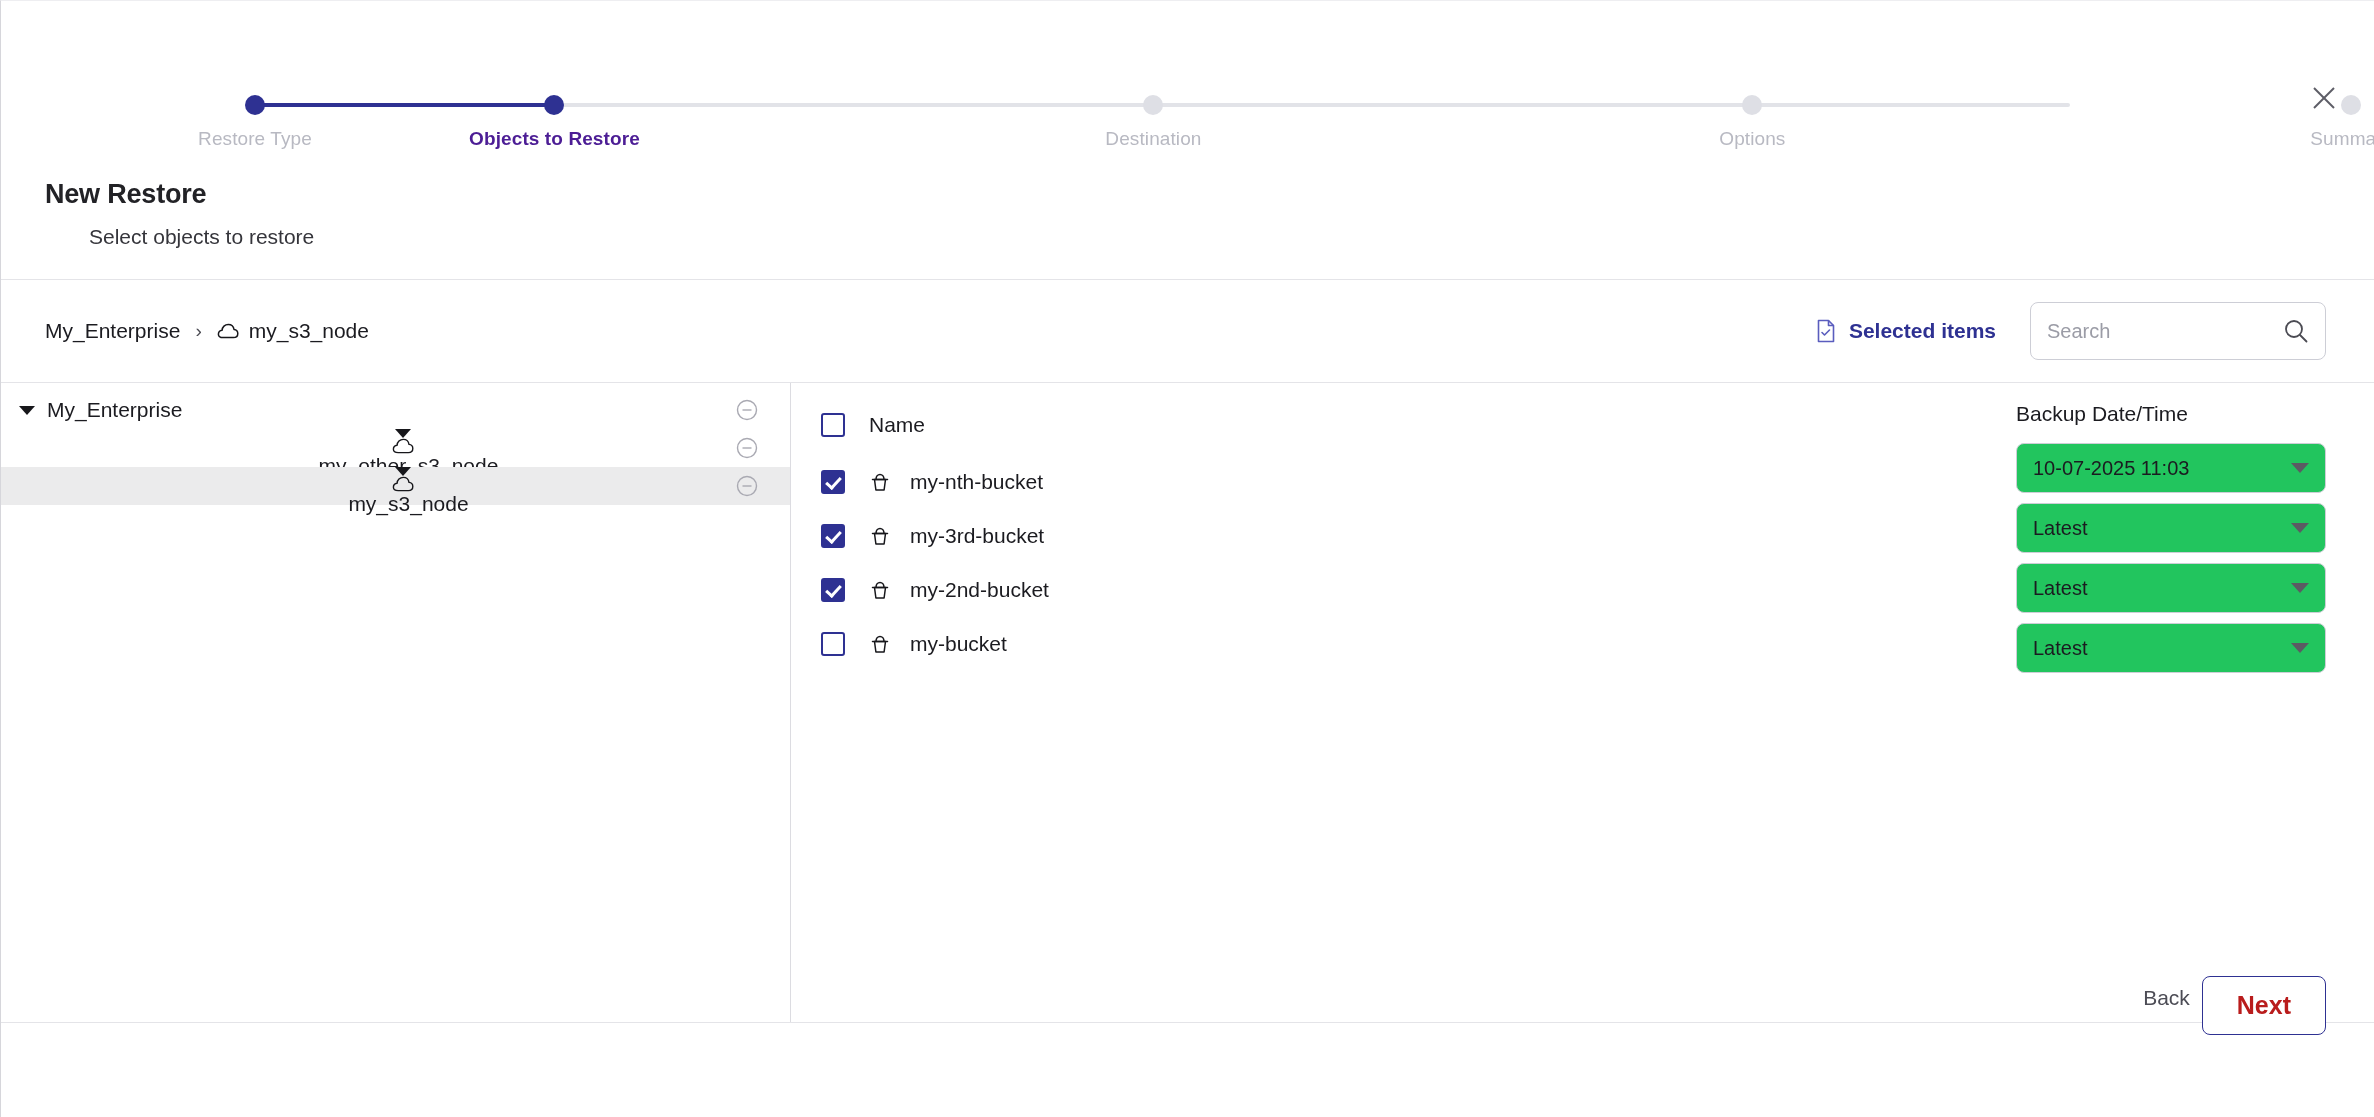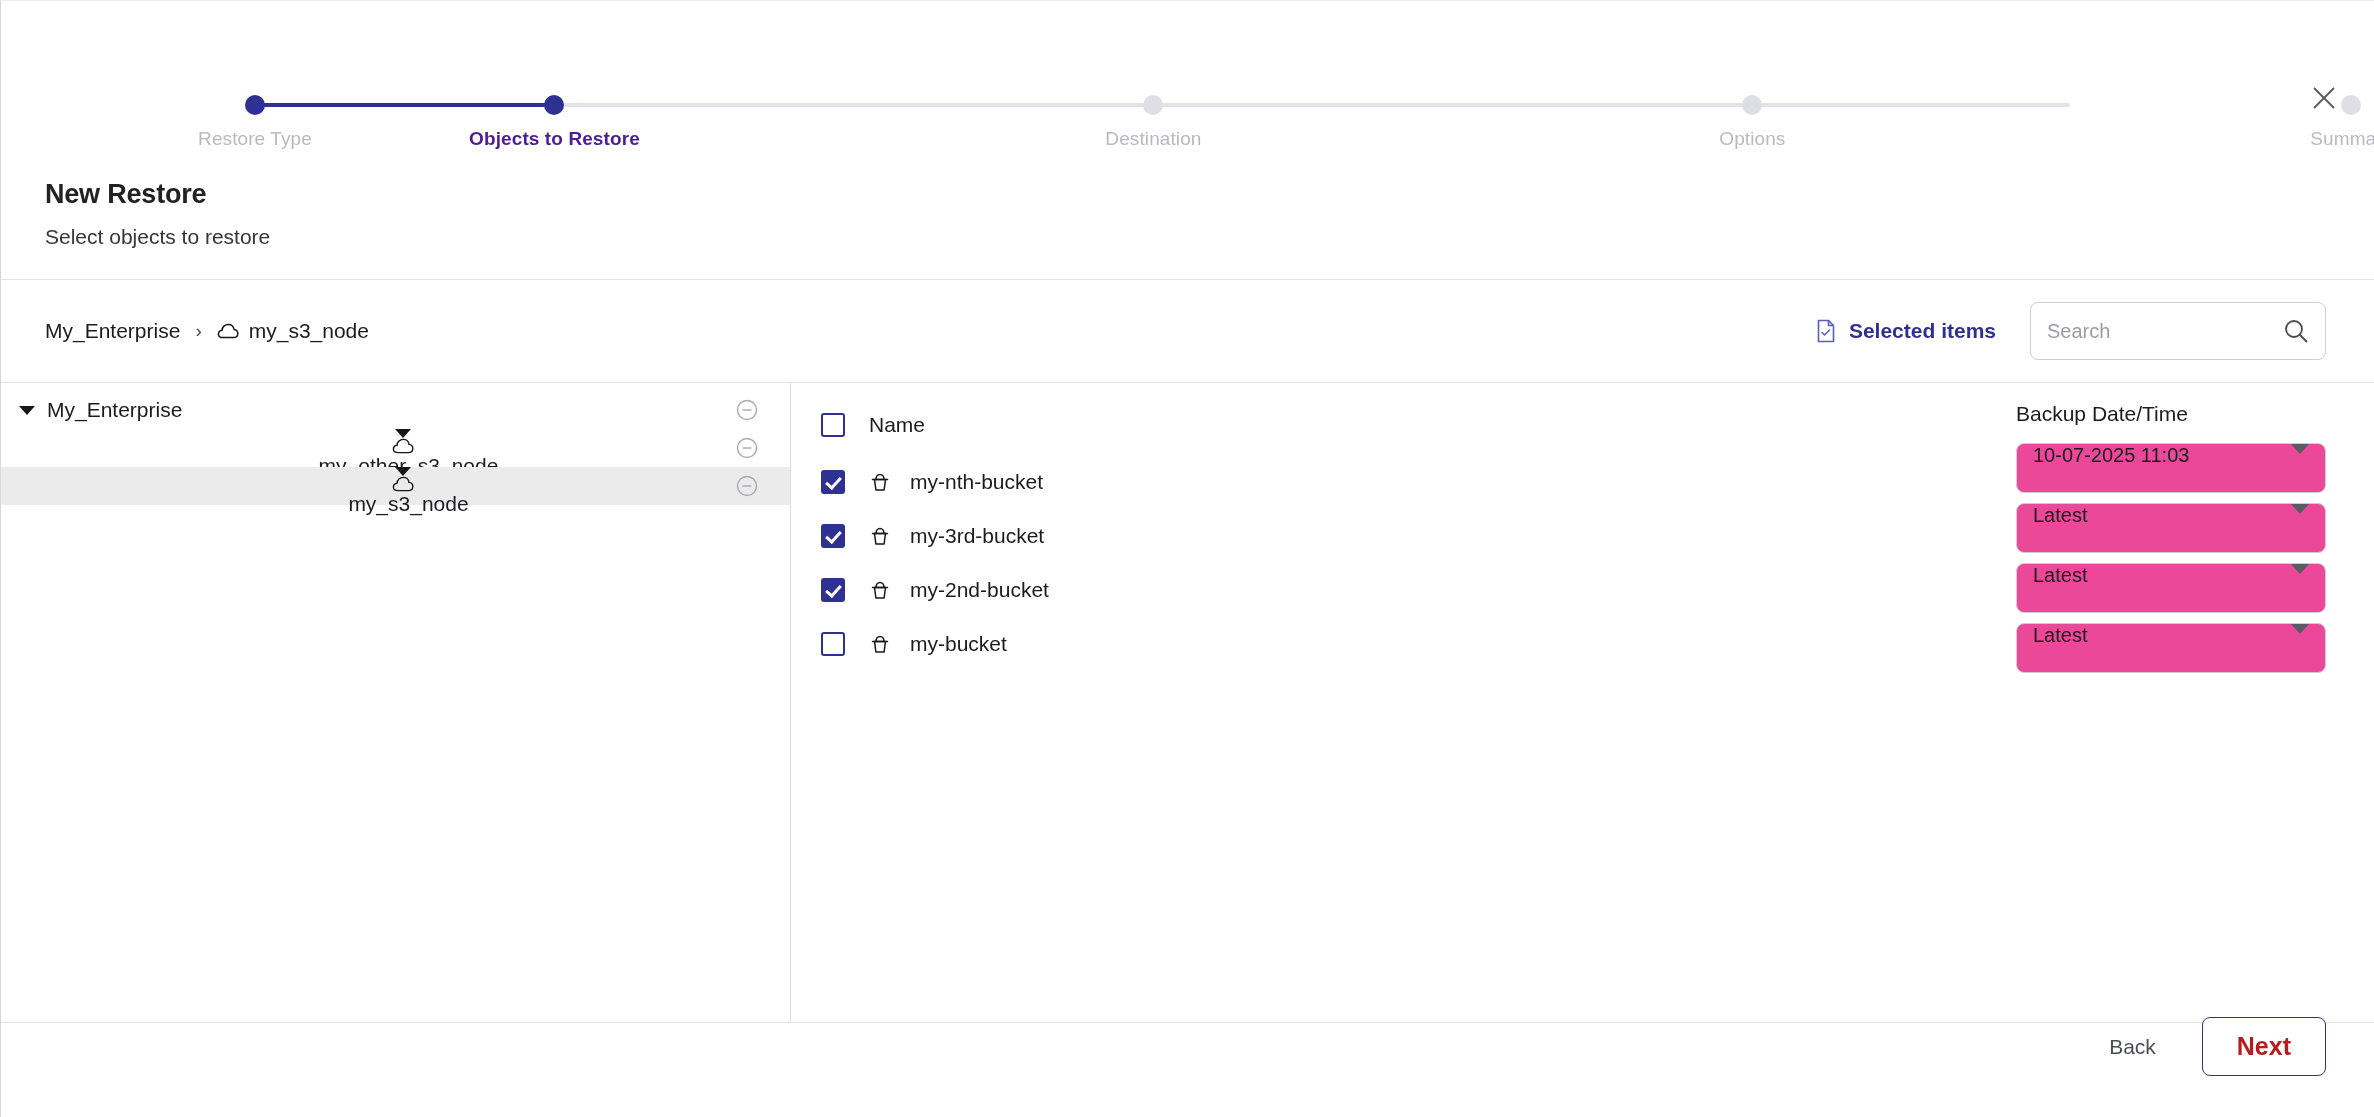--- a/index.html
+++ b/index.html
@@ -98,20 +98,21 @@
   .page-title {
     font-size: 27px;
     font-weight: bold;
     color: #222226;
     letter-spacing: -.2px;
   }
   .page-subtitle {
     margin-top: 15px;
     font-size: 21px;
     color: #35353b;
+    margin-left: 44px;
   }
   .header-divider {
     margin-top: 30px;
     height: 1px;
     background: #e4e4e8;
   }
 
   
   .toolbar {
     position: relative;
@@ -294,25 +295,25 @@
 
   
   .select {
     position: absolute;
     right: 48px;
     width: 310px;
     height: 50px;
     border: 1px solid #cdced6;
     border-radius: 8px;
     display: flex;
-    align-items: flex-start;
+    align-items: center;
     padding: 0 16px;
     font-size: 20px;
     color: #1b1b20;
-    background: #ec4899;
+    background: #22c55e;
     cursor: pointer;
   }
   .select-value { flex: 1; white-space: nowrap; }
   .select-caret {
     width: 0; height: 0;
     border-left: 9px solid transparent;
     border-right: 9px solid transparent;
     border-top: 10px solid #5b5b63;
   }
   .r0 { top: 8px; }
@@ -322,24 +323,23 @@
   .select-stack { position: absolute; right: 0; top: 52px; width: 100%; height: 260px; }
 
   
   .footer {
     position: absolute;
     bottom: 0;
     left: 0;
     right: 0;
     height: 141px;
     display: flex;
-    align-items: center;
+    align-items: flex-start;
     justify-content: flex-end;
     padding-right: 48px;
-    gap: 34px;
   }
   .btn-back {
     font-size: 21px;
     color: #4c4c55;
     background: transparent;
     border: 0;
     cursor: pointer;
     font-family: "Liberation Sans", sans-serif;
     padding: 10px 12px;
   }

